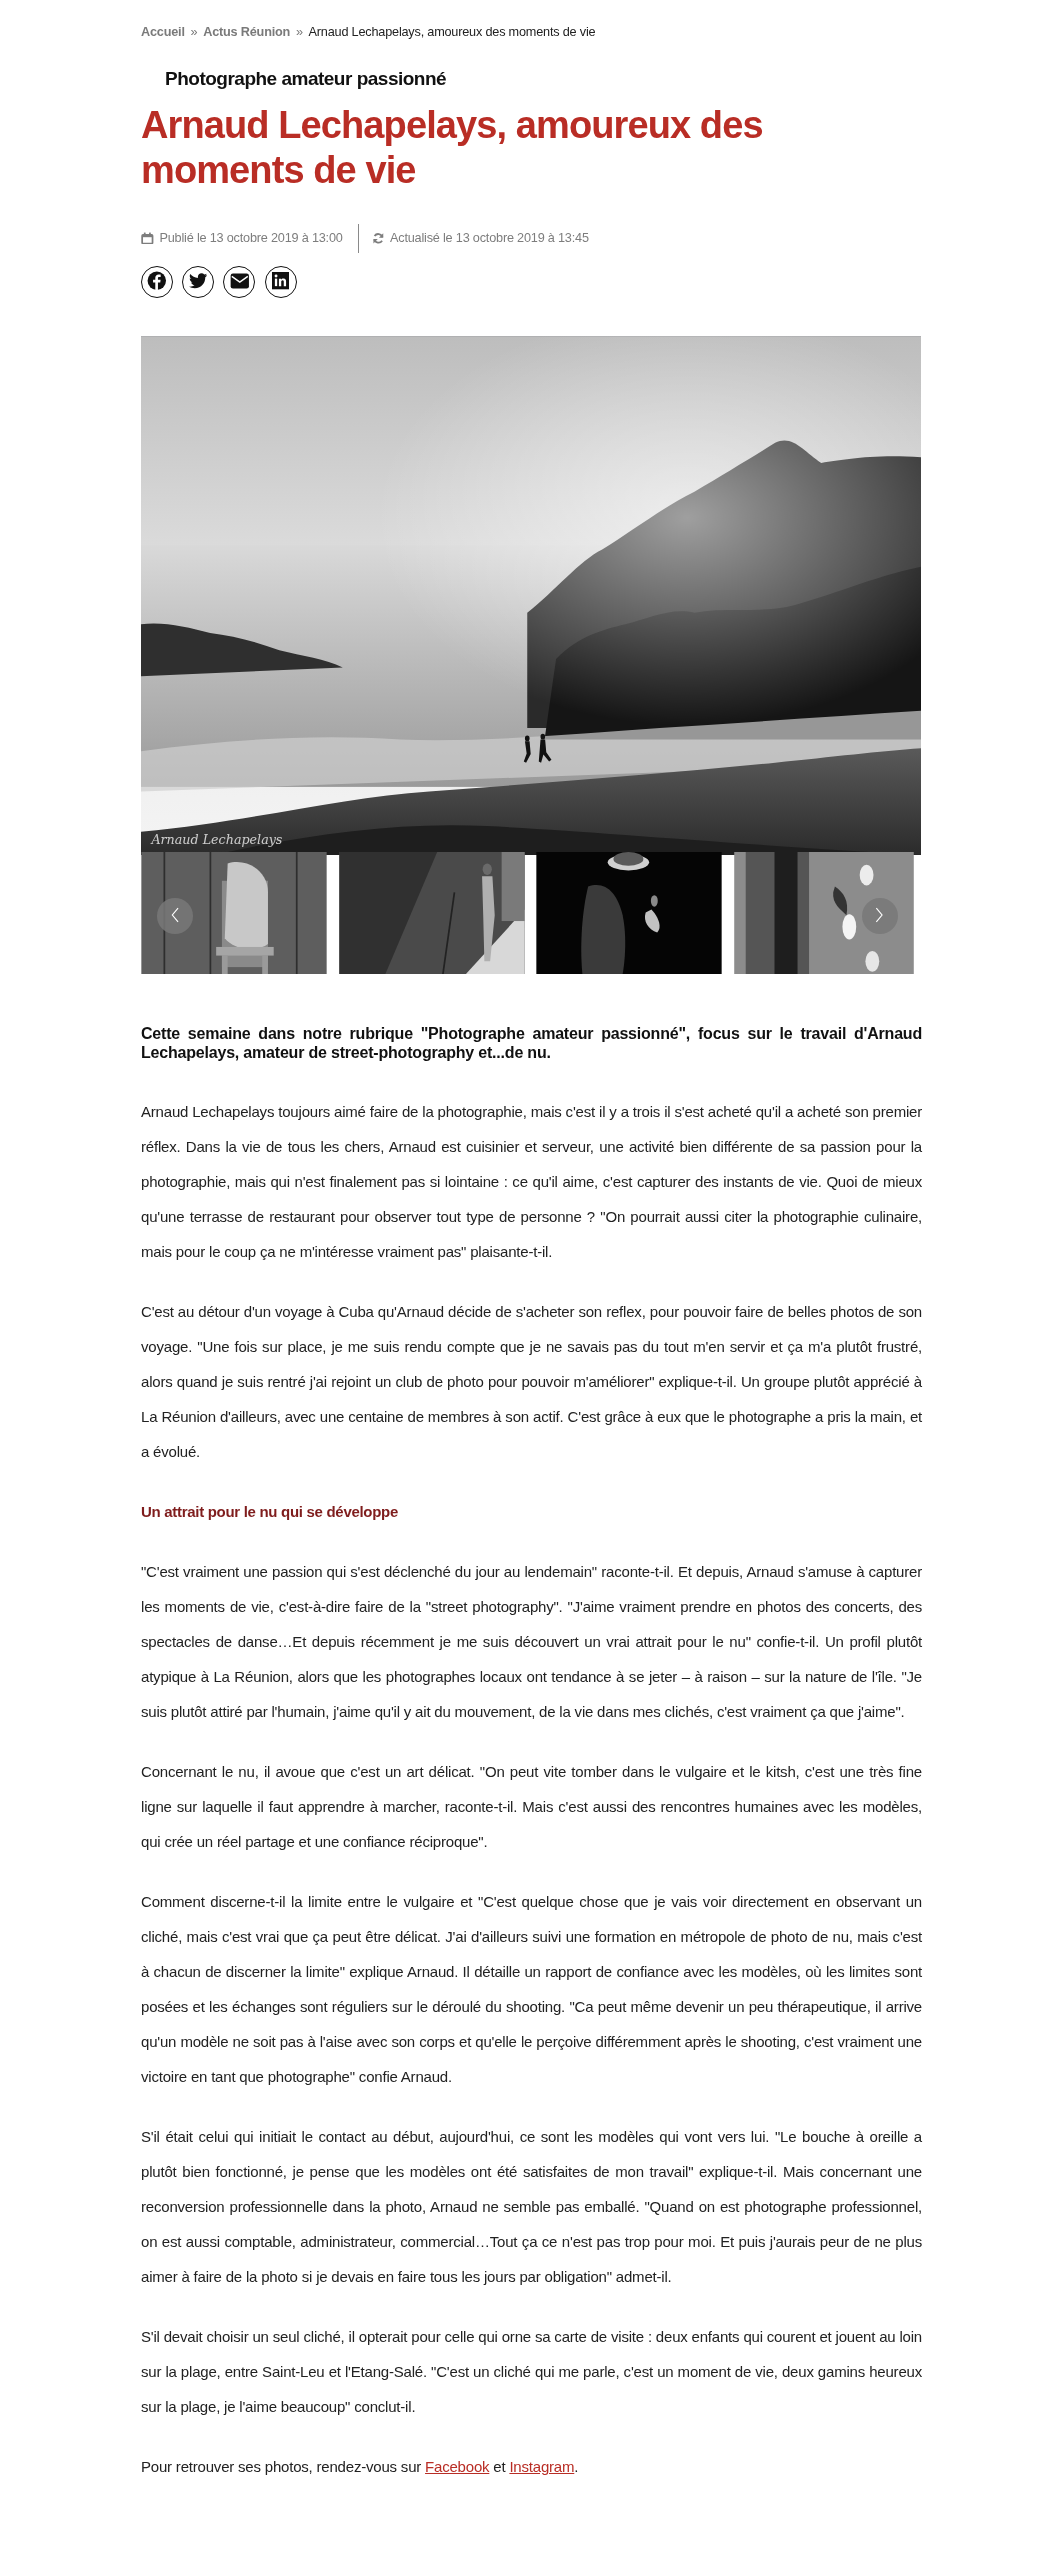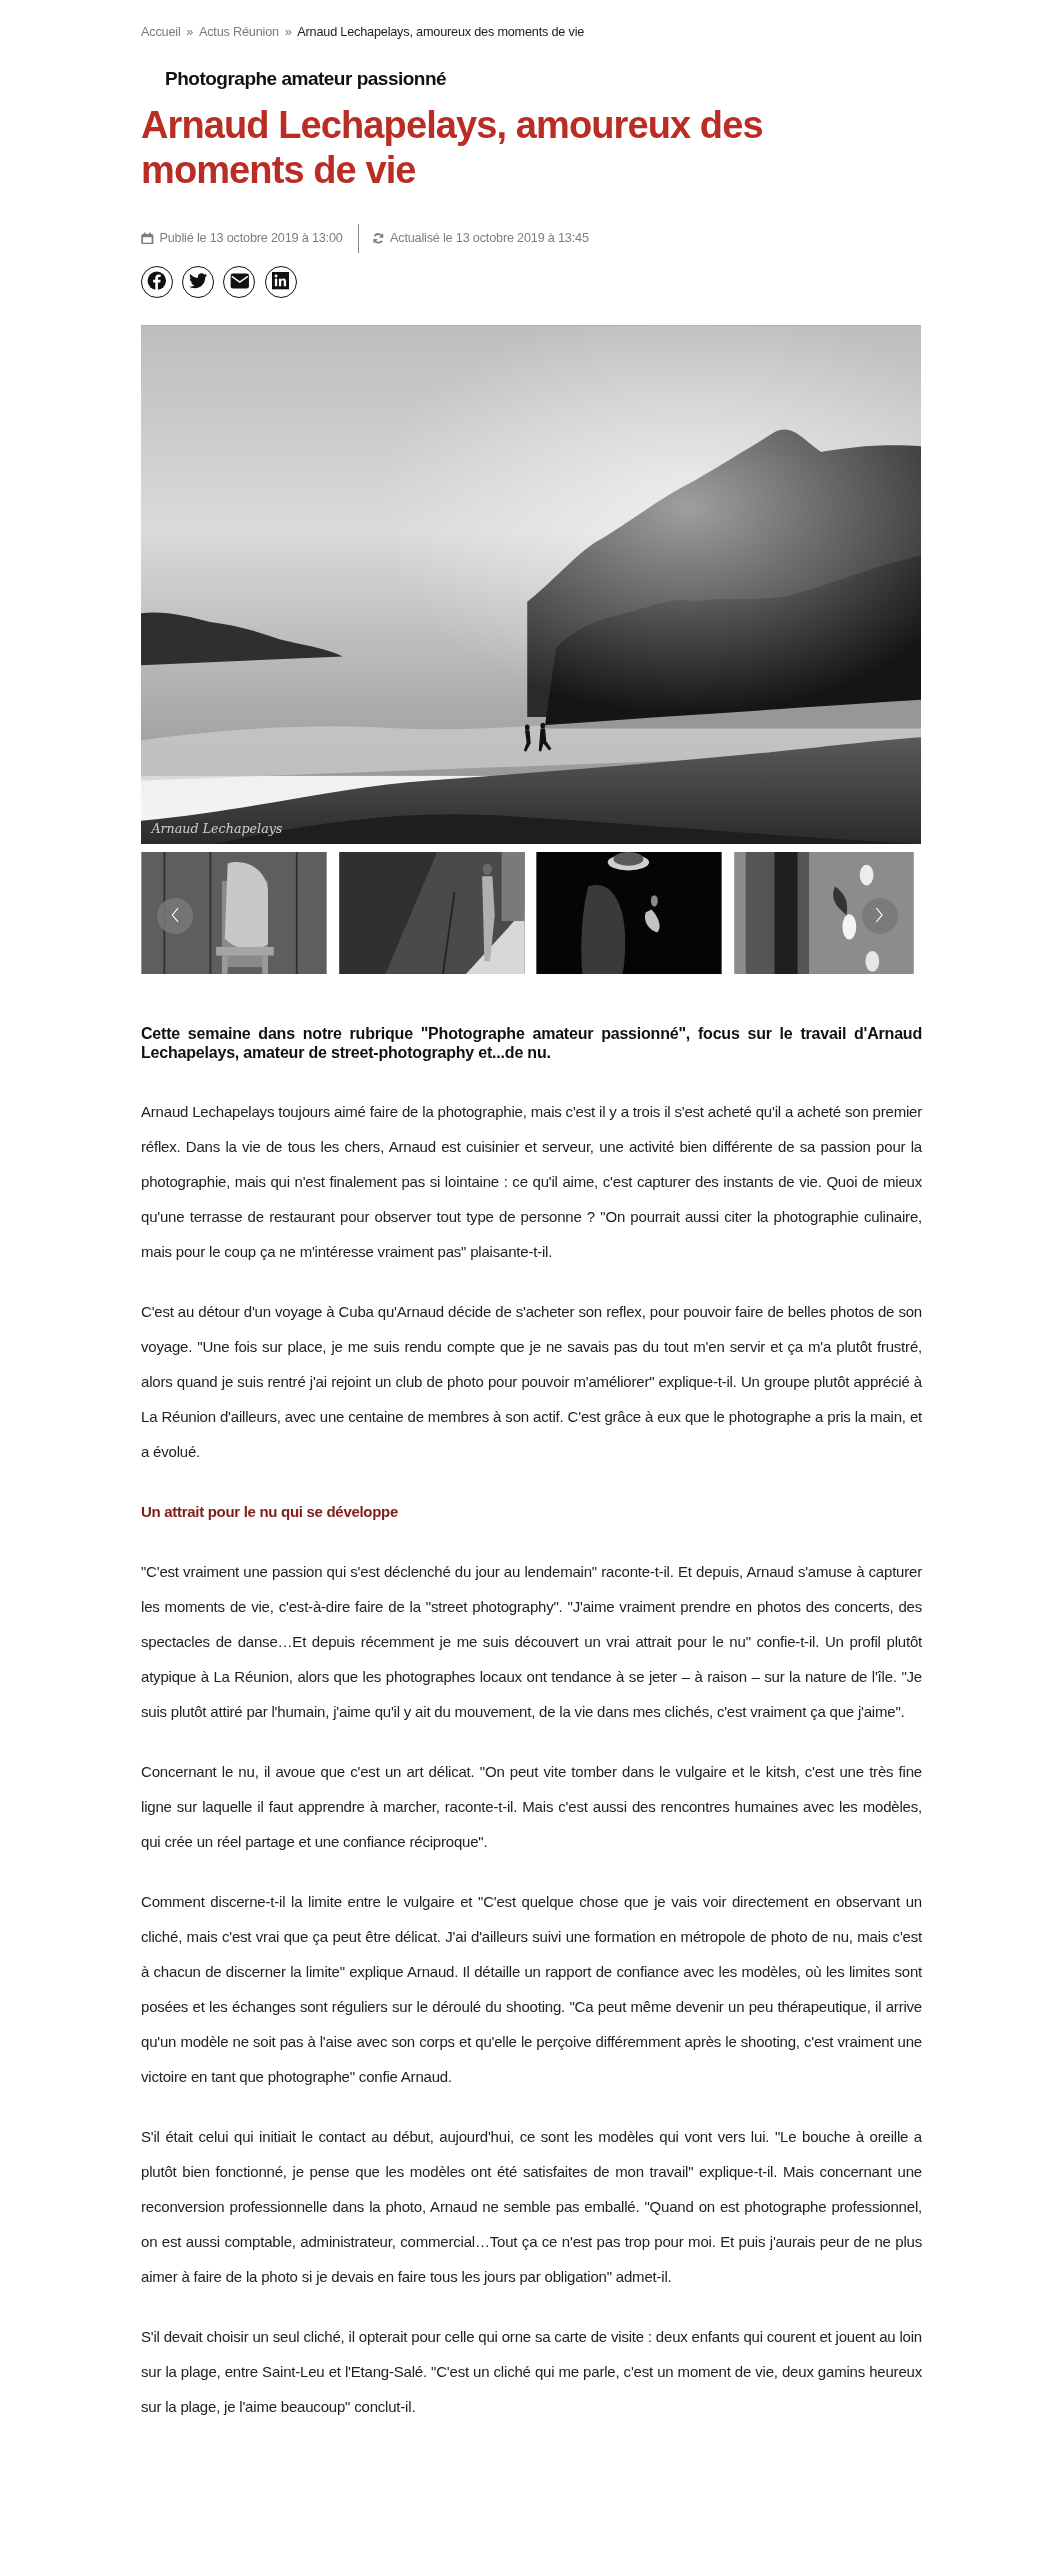--- a/index.html
+++ b/index.html
@@ -19,21 +19,21 @@
   }
   .breadcrumb {
     top: 25px;
     font-size: 12.7px;
     color: #7a7a7a;
     white-space: nowrap;
     letter-spacing: -0.2px;
   }
   .breadcrumb .sep { margin: 0 5.8px; color: #7a7a7a; }
   .breadcrumb .current { color: #222; }
-  .breadcrumb a { color: #7a7a7a; text-decoration: none; }
+  .breadcrumb a { color: #7a7a7a; text-decoration: none; font-weight: bold; }
 
   .kicker {
     top: 68px;
     font-size: 19px;
     font-weight: bold;
     color: #111;
     letter-spacing: -0.5px;
     margin-left: 24px;
   }
   .title {
@@ -66,21 +66,21 @@
   .share .btn {
     width: 32px; height: 32px;
     border: 1.7px solid #111;
     border-radius: 50%;
     display: flex; align-items: center; justify-content: center;
     background: #fff;
     cursor: pointer;
   }
 
   .hero {
-    top: 325px;
+    top: 336px;
     height: 519px;
     width: 780px;
     overflow: hidden;
     background: #0f172a;
   }
   .hero svg { display: block; }
   .hero .sig {
     position: absolute;
     left: 10.4px; bottom: 8px;
     font-family: "DejaVu Serif", serif;
@@ -335,14 +335,15 @@
 
 <div class="col body">
   <p>Arnaud Lechapelays toujours aimé faire de la photographie, mais c'est il y a trois il s'est acheté qu'il a acheté son premier réflex. Dans la vie de tous les chers, Arnaud est cuisinier et serveur, une activité bien différente de sa passion pour la photographie, mais qui n'est finalement pas si lointaine : ce qu'il aime, c'est capturer des instants de vie. Quoi de mieux qu'une terrasse de restaurant pour observer tout type de personne ? "On pourrait aussi citer la photographie culinaire, mais pour le coup ça ne m'intéresse vraiment pas" plaisante-t-il.</p>
   <p>C'est au détour d'un voyage à Cuba qu'Arnaud décide de s'acheter son reflex, pour pouvoir faire de belles photos de son voyage. "Une fois sur place, je me suis rendu compte que je ne savais pas du tout m'en servir et ça m'a plutôt frustré, alors quand je suis rentré j'ai rejoint un club de photo pour pouvoir m'améliorer" explique-t-il. Un groupe plutôt apprécié à La Réunion d'ailleurs, avec une centaine de membres à son actif. C'est grâce à eux que le photographe a pris la main, et a évolué.</p>
   <h2>Un attrait pour le nu qui se développe</h2>
   <p>"C'est vraiment une passion qui s'est déclenché du jour au lendemain" raconte-t-il. Et depuis, Arnaud s'amuse à capturer les moments de vie, c'est-à-dire faire de la "street photography". "J'aime vraiment prendre en photos des concerts, des spectacles de danse…Et depuis récemment je me suis découvert un vrai attrait pour le nu" confie-t-il. Un profil plutôt atypique à La Réunion, alors que les photographes locaux ont tendance à se jeter – à raison – sur la nature de l'île.  "Je suis plutôt attiré par l'humain, j'aime qu'il y ait du mouvement, de la vie dans mes clichés, c'est vraiment ça que j'aime".</p>
   <p>Concernant le nu, il avoue que c'est un art délicat. "On peut vite tomber dans le vulgaire et le kitsh, c'est une très fine ligne sur laquelle il faut apprendre à marcher, raconte-t-il. Mais c'est aussi des rencontres humaines avec les modèles, qui crée un réel partage et une confiance réciproque".</p>
   <p>Comment discerne-t-il la limite entre le vulgaire et "C'est quelque chose que je vais voir directement en observant un cliché, mais c'est vrai que ça peut être délicat. J'ai d'ailleurs suivi une formation en métropole de photo de nu, mais c'est à chacun de discerner la limite" explique Arnaud. Il détaille un rapport de confiance avec les modèles, où les limites sont posées et les échanges sont réguliers sur le déroulé du shooting. "Ca peut même devenir un peu thérapeutique, il arrive qu'un modèle ne soit pas à l'aise avec son corps et qu'elle le perçoive différemment après le shooting, c'est vraiment une victoire en tant que photographe" confie Arnaud.</p>
   <p>S'il était celui qui initiait le contact au début, aujourd'hui, ce sont les modèles qui vont vers lui. "Le bouche à oreille a plutôt bien fonctionné, je pense que les modèles ont été satisfaites de mon travail" explique-t-il. Mais concernant une reconversion professionnelle dans la photo, Arnaud ne semble pas emballé. "Quand on est photographe professionnel, on est aussi comptable, administrateur, commercial…Tout ça ce n'est pas trop pour moi. Et puis j'aurais peur de ne plus aimer à faire de la photo si je devais en faire tous les jours par obligation" admet-il.</p>
   <p>S'il devait choisir un seul cliché, il opterait pour celle qui orne sa carte de visite : deux enfants qui courent et jouent au loin sur la plage, entre Saint-Leu et l'Etang-Salé. "C'est un cliché qui me parle, c'est un moment de vie, deux gamins heureux sur la plage, je l'aime beaucoup" conclut-il.</p>
+  <p><span>Pour retrouver ses photos, rendez-vous sur </span><a href="#">Facebook</a><span> et </span><a href="#">Instagram</a><span>.</span></p>
 </div>
 
 
 </body></html>

